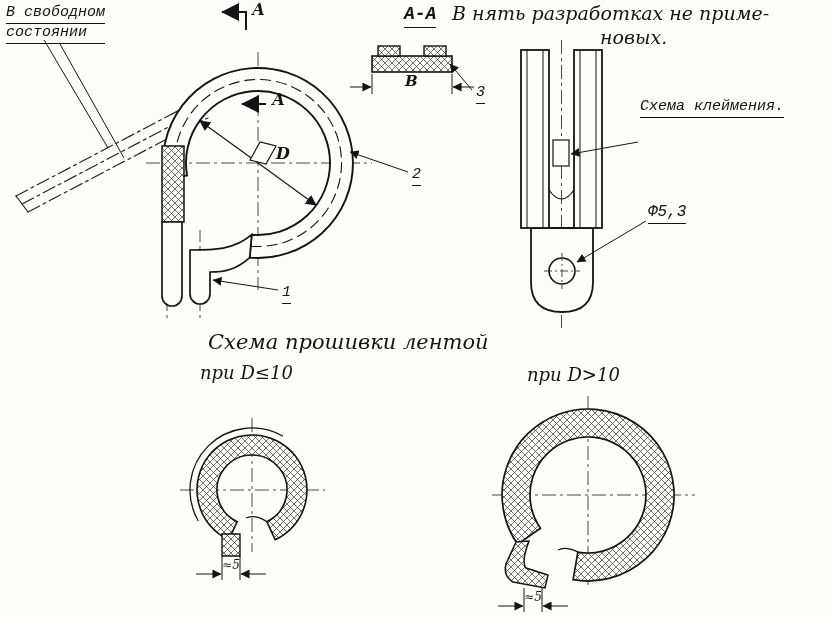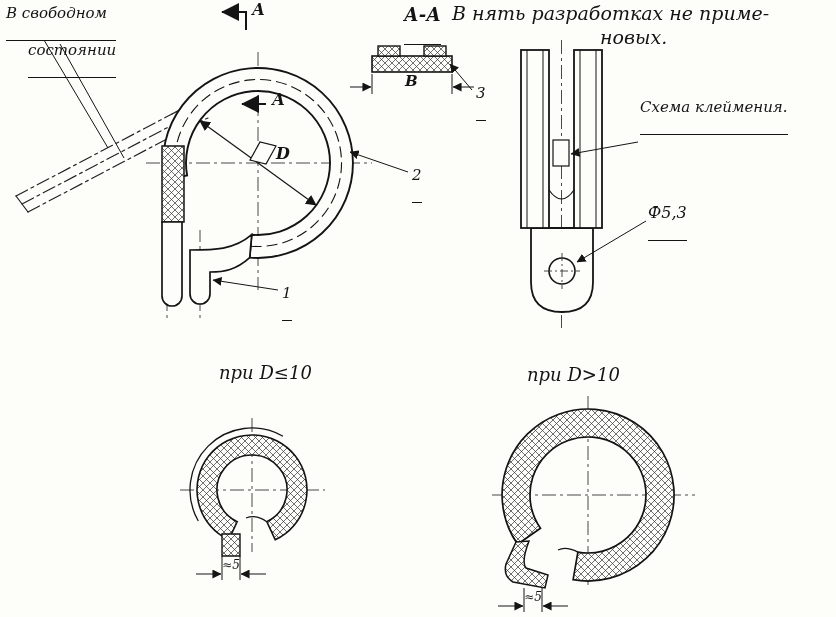--- a/index.html
+++ b/index.html
@@ -5,21 +5,21 @@
   html,body{margin:0;padding:0;background:#fff;}
   .canvas{
     position:relative;width:836px;height:617px;background:#fdfdfa;
     font-family:"DejaVu Serif", serif;color:#141414;overflow:hidden;
   }
   svg{position:absolute;left:0;top:0;}
   .lbl{
     position:absolute;font-style:italic;white-space:nowrap;
     color:#141414;line-height:1.2;
   }
-  .ul{border-bottom:1.6px solid #141414;padding-bottom:18px;}
+  .ul{border-bottom:1.6px solid #141414;padding-bottom:1px;font-family:Liberation Mono, monospace;}
   .s15{font-size:15px;} .s16{font-size:16px;} .s18{font-size:18px;}
   .s19{font-size:19px;} .s21{font-size:21px;} .s12{font-size:12px;}
   .ctr{text-align:center;}
 </style>
 </head>
 <body>
 
 <div class="canvas">
 
   <svg width="836" height="617" viewBox="0 0 836 617">
@@ -120,21 +120,21 @@
       <path d="M516,542 L506,564 Q503,576 513,582 L545,588 L548,575 L526,568 Q521,562 529,541 Z" fill="url(#xh)" stroke="#141414" stroke-width="1.5"></path>
       <line x1="524" y1="588" x2="524" y2="612" stroke="#141414" stroke-width="1"></line>
       <line x1="542" y1="588" x2="542" y2="612" stroke="#141414" stroke-width="1"></line>
       <line x1="498" y1="606" x2="523" y2="606" stroke="#141414" stroke-width="1" marker-end="url(#ar)"></line>
       <line x1="568" y1="606" x2="543" y2="606" stroke="#141414" stroke-width="1" marker-end="url(#ar)"></line>
     </g>
   </svg>
 
   <div class="lbl s15" style="left:6px;top:4px;">
     <div class="ul">В свободном</div>
-    <div class="ul" style="margin-left:22px;">состоянии</div>
+    <div class="ul" style="margin-left:0;">состоянии</div>
   </div>
 
   <div class="lbl s16" style="left:252px;top:0px;font-weight:bold;">А</div>
   <div class="lbl s16" style="left:272px;top:90px;font-weight:bold;">А</div>
 
   <div class="lbl s18 ul" style="left:404px;top:4px;font-weight:bold;text-align:right;">А-А</div>
 
   <div class="lbl s19" style="left:452px;top:2px;">В нять разработках не приме-</div>
   <div class="lbl s19" style="left:600px;top:26px;">новых.</div>
 
@@ -143,19 +143,20 @@
   <div class="lbl s16" style="left:276px;top:144px;font-weight:bold;">D</div>
   <div class="lbl s15 ul" style="left:412px;top:166px;">2</div>
   <div class="lbl s15 ul" style="left:282px;top:284px;">1</div>
 
   <div class="lbl s15" style="left:640px;top:98px;">
     <div class="ul">Схема клеймения.</div>
   </div>
 
   <div class="lbl s16 ul" style="left:648px;top:203px;">Ф5,3</div>
 
-  <div class="lbl s18" style="left:219px;top:362px;">при D≤10</div>
+  <div class="lbl s21" style="left:208px;top:330px;">Схема прошивки лентой</div>
+  <div class="lbl s18" style="left:200px;top:362px;">при D≤10</div>
   <div class="lbl s18" style="left:527px;top:364px;">при D&gt;10</div>
 
   <div class="lbl s12 ctr" style="left:219px;top:558px;width:24px;">≈5</div>
   <div class="lbl s12 ctr" style="left:521px;top:590px;width:24px;">≈5</div>
 
 </div>
 
 </body></html>

